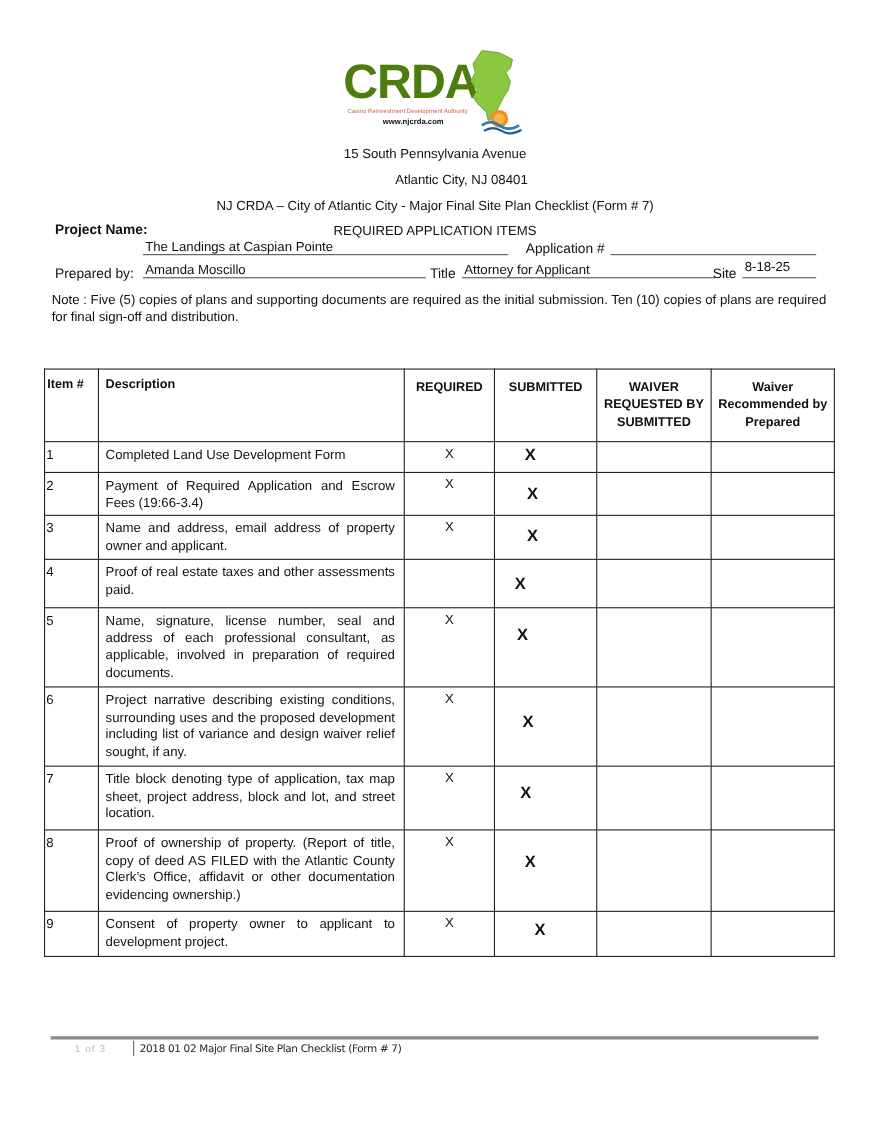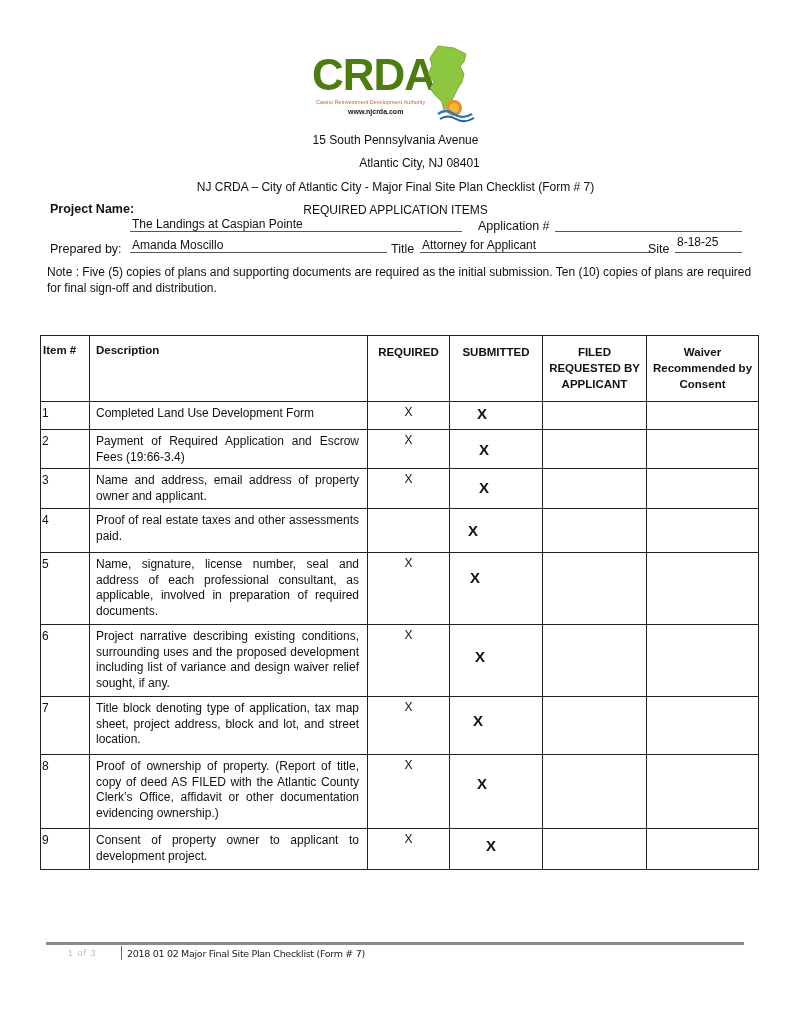--- a/index.html
+++ b/index.html
@@ -76,22 +76,22 @@
     <col style="width:93px">
     <col style="width:104px">
     <col style="width:112px">
   </colgroup>
   <thead>
     <tr>
       <th class="th-left">Item #</th>
       <th class="th-desc">Description</th>
       <th class="th-center">REQUIRED</th>
       <th class="th-center">SUBMITTED</th>
-      <th class="th-center">FILED REQUESTED BY APPLICANT</th>
-      <th class="th-center">Waiver Recommended by Consent</th>
+      <th class="th-center">WAIVER REQUESTED BY SUBMITTED</th>
+      <th class="th-center">Waiver Recommended by Prepared</th>
     </tr>
   </thead>
   <tbody>
     <tr style="height:28px">
       <td class="c-item">1</td>
       <td class="c-desc">Completed Land Use Development Form</td>
       <td class="c-req">X</td>
       <td class="c-sub">
           <span class="xmark-bold" style="left:27px; top:3px;">X</span>
         </td>

